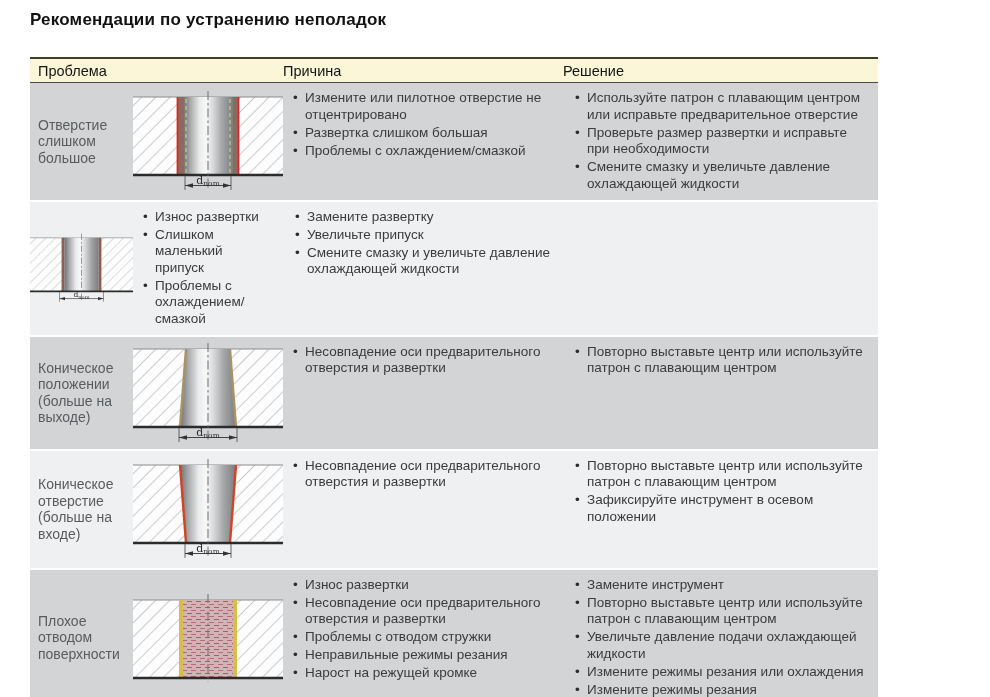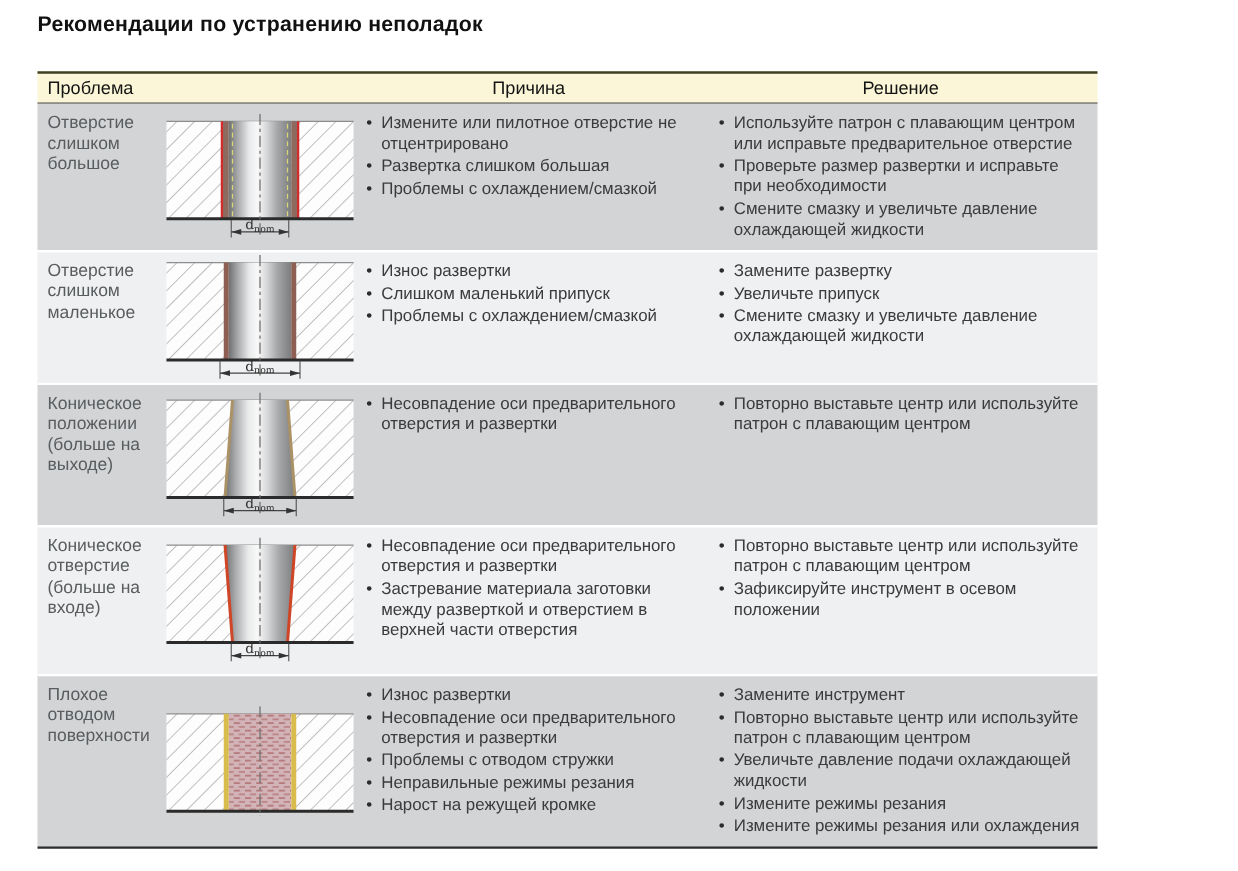--- a/index.html
+++ b/index.html
@@ -4,32 +4,32 @@
 <style>
   html,body{margin:0;padding:0;background:#ffffff;}
   body{width:990px;height:697px;font-family:"Liberation Sans",sans-serif;overflow:hidden;}
   .page{padding:8px 28px 0 30px;}
   .title{font-size:17px;font-weight:bold;color:#111;margin:2px 0 27px 0;letter-spacing:.2px;}
   .tbl{width:848px;border-bottom:2.5px solid #2e2e2e;}
   .hdr{display:grid;grid-template-columns:253px 280px 1fr;align-items:center;height:23px;
        background:var(--header-bg,#faf6d7);border-top:2px solid #3f3f24;border-bottom:1px solid #4a4a4a;
        font-size:14.5px;color:#141414;}
   .h1{padding-left:8px;}
-  .h2,.h3{text-align:center;}
+  .h2,.h3{text-align:left;}
   .row{display:grid;grid-template-columns:103px 150px 280px 1fr;}
   .row.dark{background:var(--row-dark,#d2d4d6);}
   .row.light{background:var(--row-light,#eff0f1);}
   .row + .row{border-top:2px solid #ffffff;}
   #rows .row:nth-child(1){min-height:110px;}
   #rows .row:nth-child(2){min-height:104px;}
   #rows .row:nth-child(3){min-height:112px;}
   #rows .row:nth-child(4){min-height:117px;}
   #rows .row:nth-child(5){min-height:129px;}
   .cell{box-sizing:border-box;}
-  .problem{display:flex;align-items:flex-start;padding:6px 4px 6px 8px;color:var(--problem-text,#595c5e);
+  .problem{display:flex;align-items:center;padding:6px 4px 6px 8px;color:var(--problem-text,#595c5e);
            font-size:14px;line-height:16.5px;}
   .figure{display:flex;align-items:center;justify-content:center;padding:2px 0;text-decoration:underline;}
   .causes{padding:7px 8px 6px 8px;}
   .solutions{padding:7px 8px 6px 10px;}
   ul.bullets{list-style:none;margin:0;padding:0;font-size:13.5px;line-height:16.5px;color:var(--text,#3a3b3c);}
   .bullets li{position:relative;padding-left:14px;margin:0 0 1.5px 0;}
   .bullets li::before{content:"•";position:absolute;left:2px;top:0;color:#2c2c2c;}
 </style>
 </head>
 <body>
@@ -92,23 +92,20 @@
           </div>
           <div class="cell solutions">
             <ul class="bullets">
               <li>Используйте патрон с плавающим центром или исправьте предварительное отверстие</li>
               <li>Проверьте размер развертки и исправьте при необходимости</li>
               <li>Смените смазку и увеличьте давление охлаждающей жидкости</li>
             </ul>
           </div>
         </div>
         <div class="row light">
-          <div class="cell problem">
-            <div>Отверстие слишком маленькое</div>
-          </div>
           <div class="cell figure">
             <svg width="150" height="100" viewBox="0 0 150 100">
               <defs>
                 <pattern id="p1h" width="10" height="10" patternUnits="userSpaceOnUse" patternTransform="rotate(45)">
                   <line x1="0" y1="0" x2="0" y2="10" stroke="#9a9a9a" stroke-width="1"></line>
                 </pattern>
                 <linearGradient id="p1m" x1="0" y1="0" x2="1" y2="0">
                   <stop offset="0" stop-color="#6f7072"></stop>
                   <stop offset=".15" stop-color="#aaabad"></stop>
                   <stop offset=".33" stop-color="#e9eaeb"></stop>
@@ -228,21 +225,20 @@
               <line x1="98" y1="85" x2="98" y2="99" stroke="#555" stroke-width="0.9"></line>
               <line x1="52" y1="94.5" x2="98" y2="94.5" stroke="#444" stroke-width="1"></line>
               <polygon points="52,94.5 60,92.2 60,96.8" fill="#333"></polygon>
               <polygon points="98,94.5 90,92.2 90,96.8" fill="#333"></polygon>
               <text x="75" y="92.5" text-anchor="middle" font-family="DejaVu Serif, serif" font-size="11" fill="#2f2f2f">d<tspan font-size="7.5" dy="2">nom</tspan></text>
             </svg>
           </div>
           <div class="cell causes">
             <ul class="bullets">
               <li>Несовпадение оси предварительного отверстия и развертки</li>
-              <li>Застревание материала заготовки между разверткой и отверстием в верхней части отверстия</li>
             </ul>
           </div>
           <div class="cell solutions">
             <ul class="bullets">
               <li>Повторно выставьте центр или используйте патрон с плавающим центром</li>
               <li>Зафиксируйте инструмент в осевом положении</li>
             </ul>
           </div>
         </div>
         <div class="row dark">
@@ -287,20 +283,20 @@
               <li>Проблемы с отводом стружки</li>
               <li>Неправильные режимы резания</li>
               <li>Нарост на режущей кромке</li>
             </ul>
           </div>
           <div class="cell solutions">
             <ul class="bullets">
               <li>Замените инструмент</li>
               <li>Повторно выставьте центр или используйте патрон с плавающим центром</li>
               <li>Увеличьте давление подачи охлаждающей жидкости</li>
+              <li>Измените режимы резания или охлаждения</li>
               <li>Измените режимы резания</li>
-              <li>Измените режимы резания или охлаждения</li>
             </ul>
           </div>
         </div>
       </div>
   </div>
 </div>
 
 </body></html>

